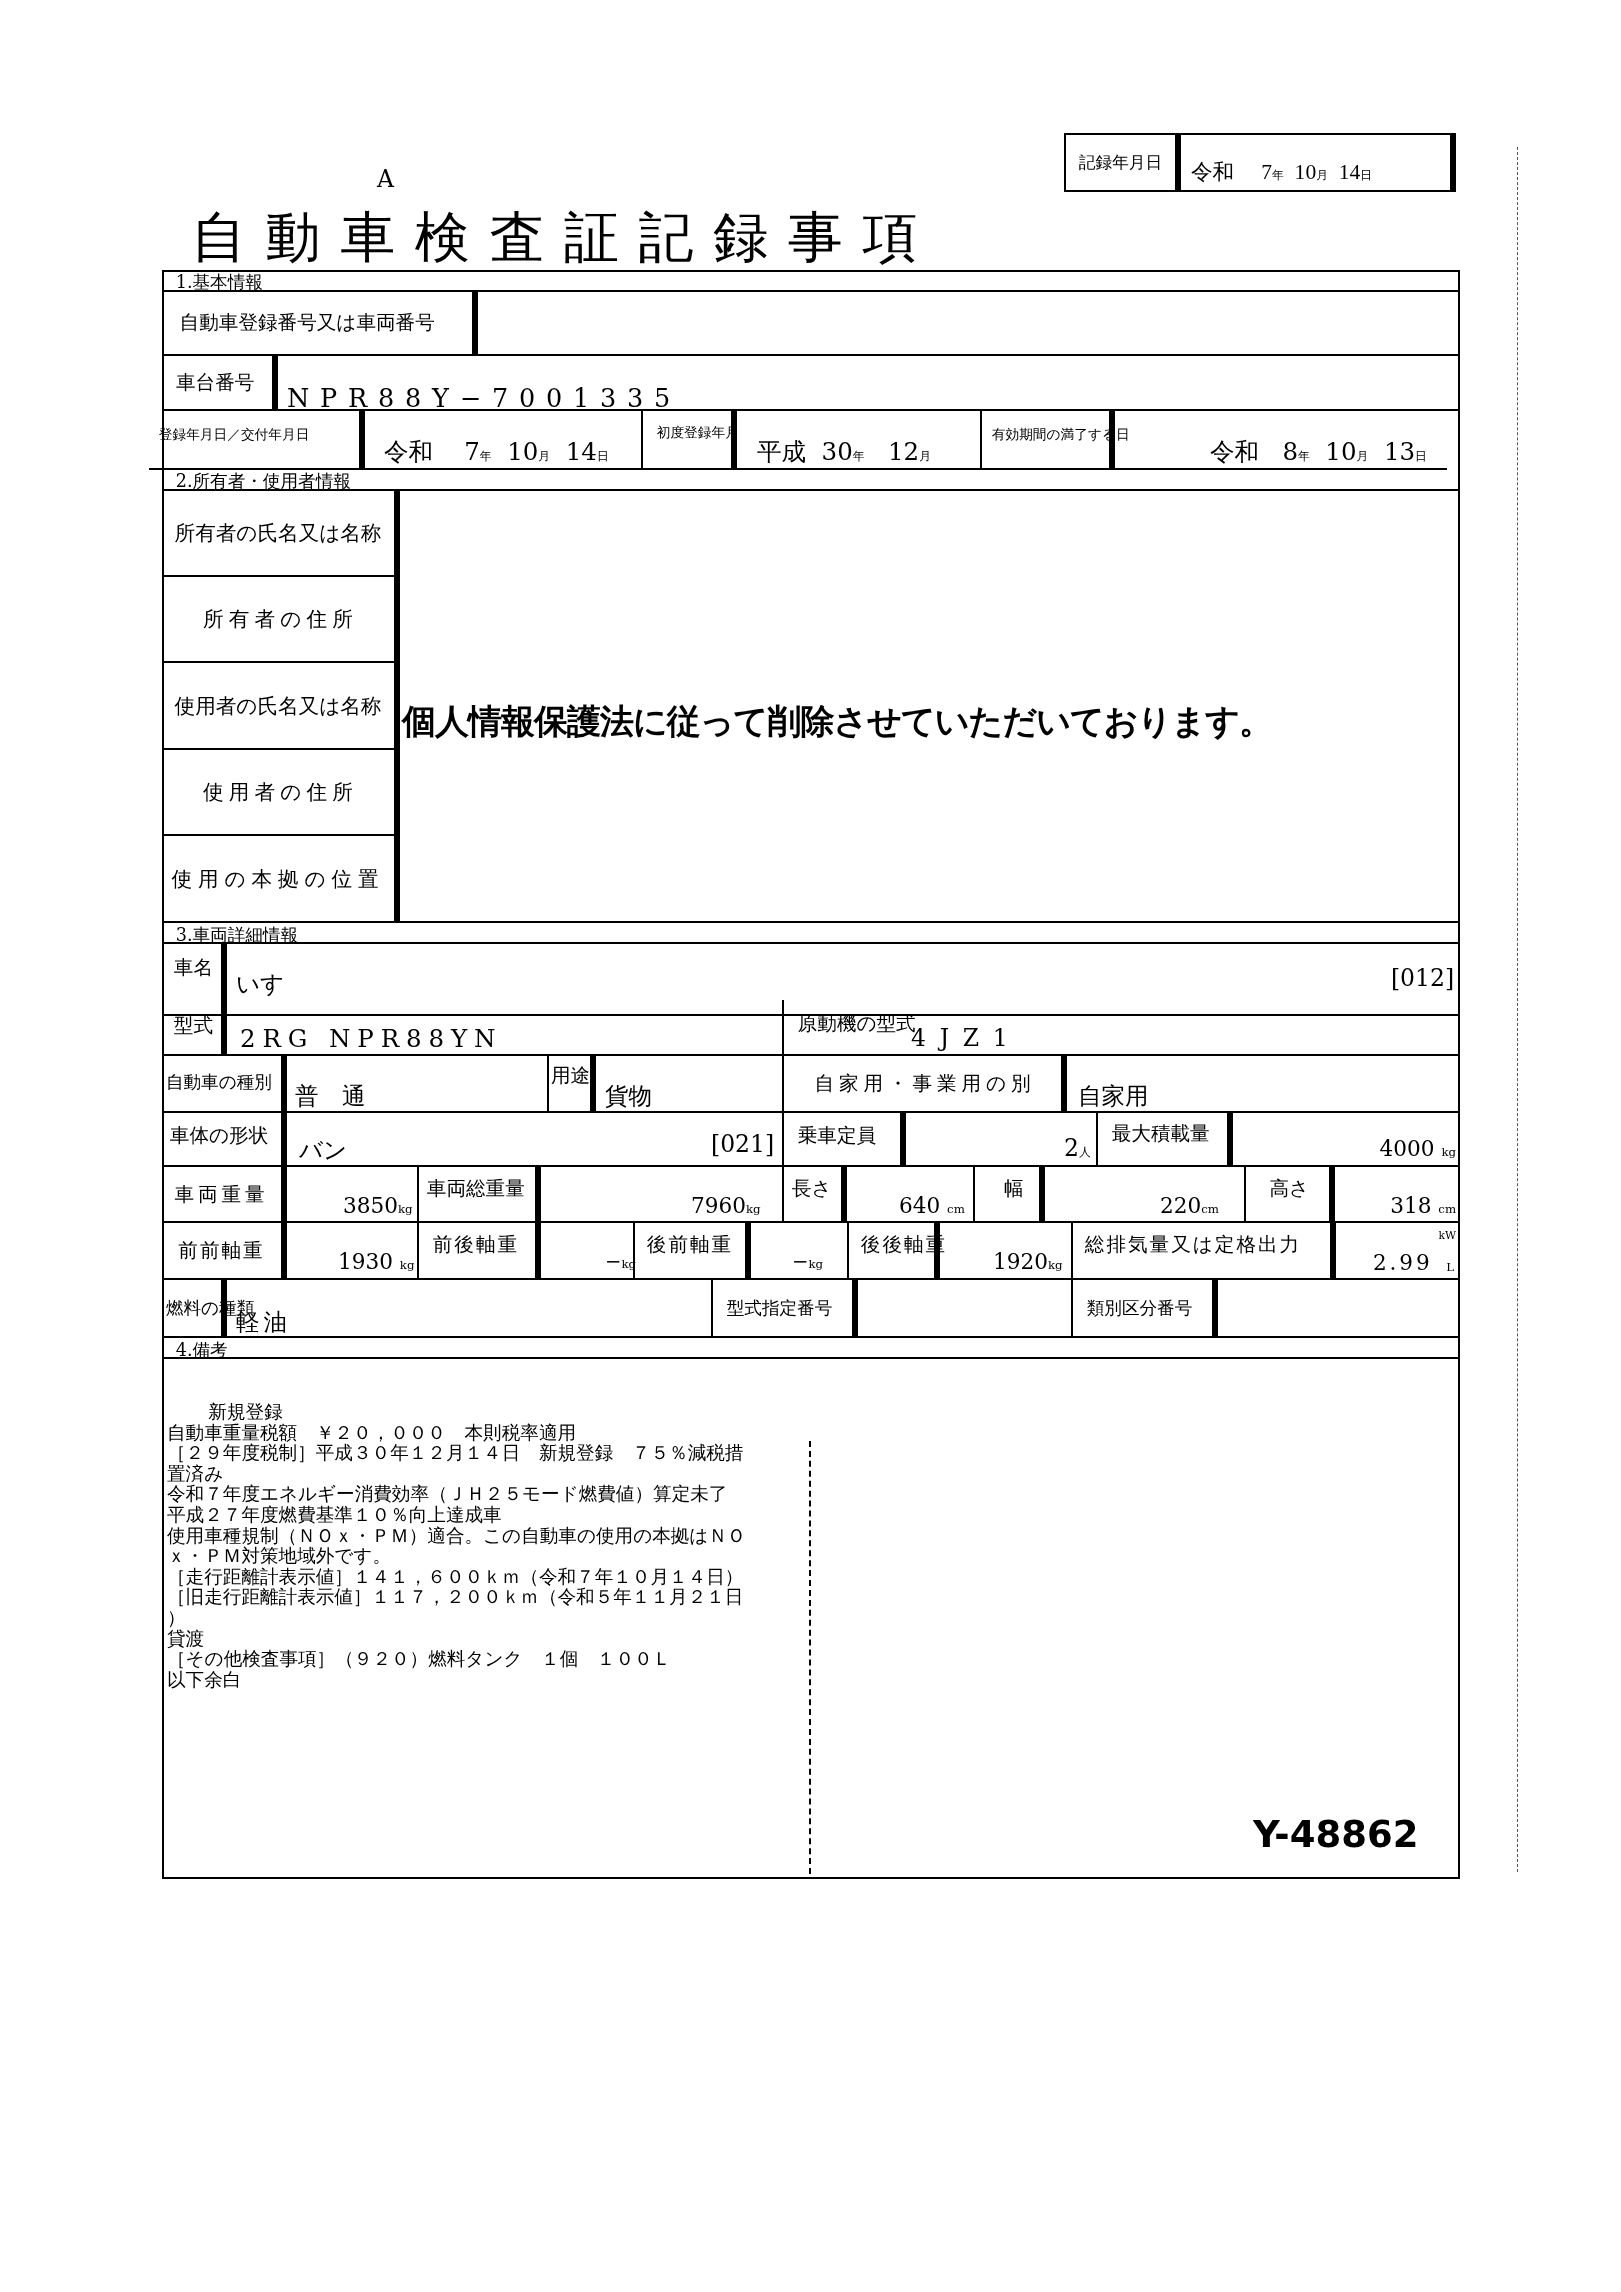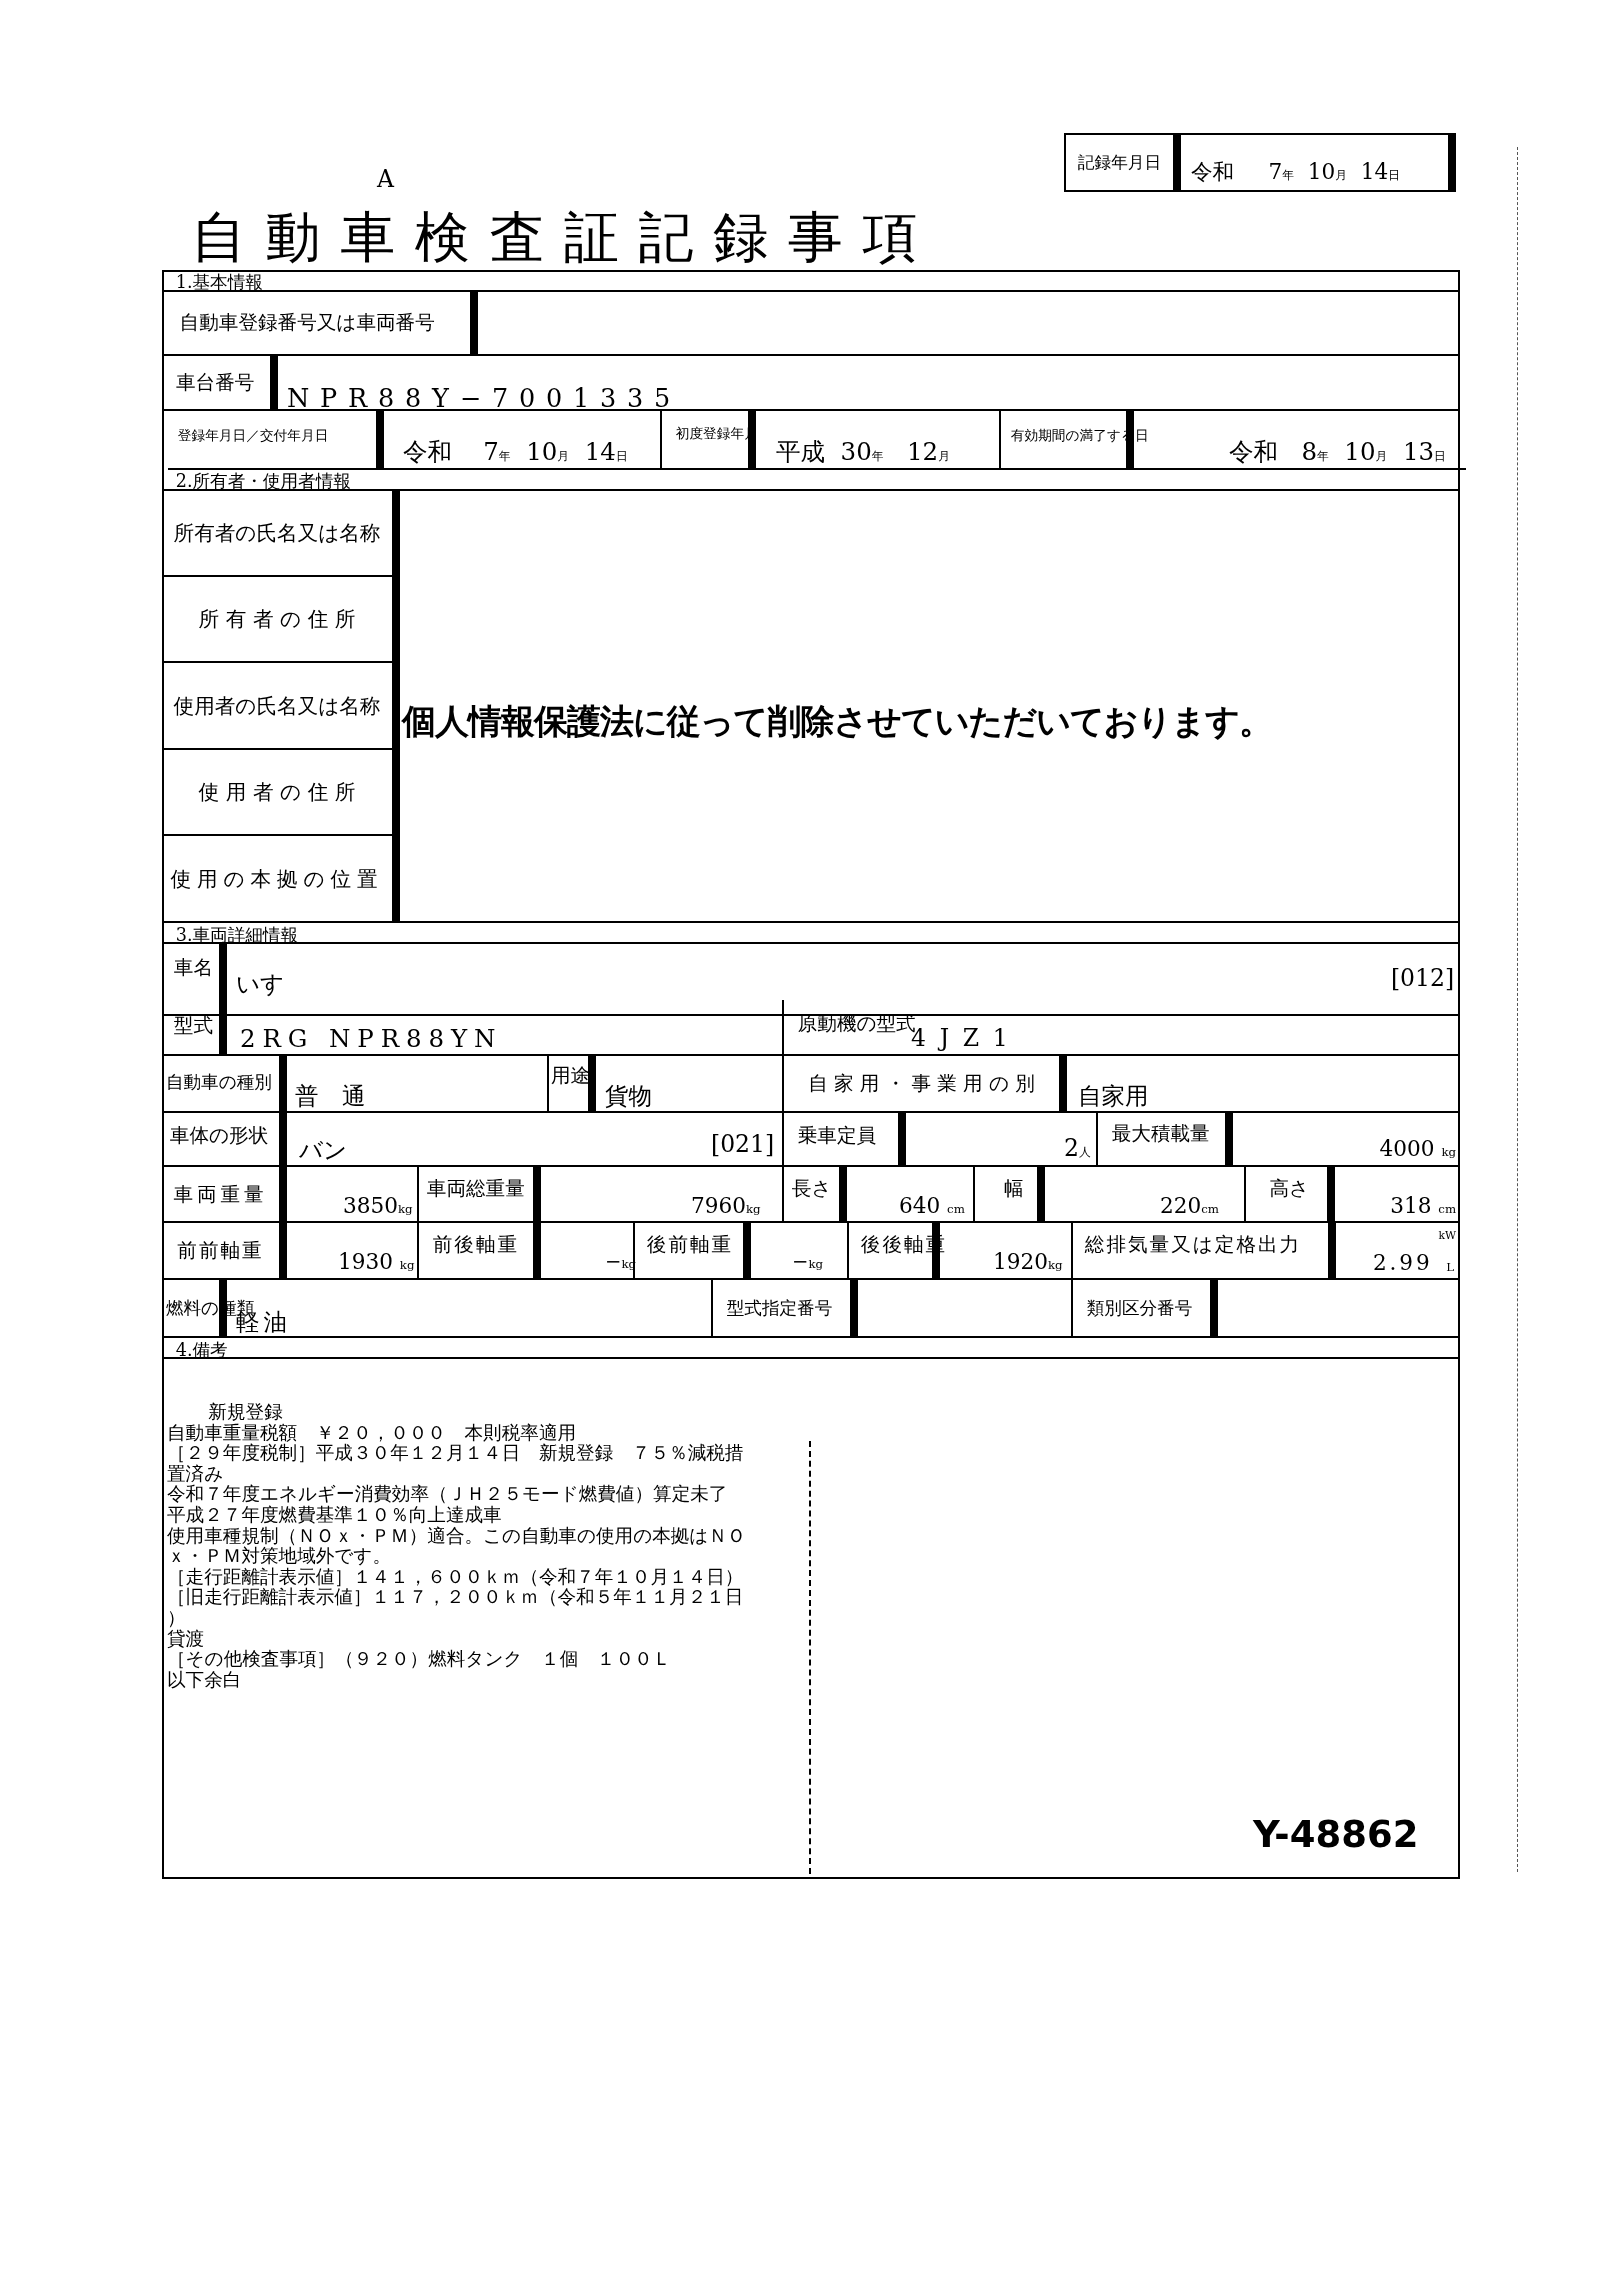--- a/index.html
+++ b/index.html
@@ -1,21 +1,21 @@
 <!DOCTYPE html>
 <html><head>
 <meta charset="utf-8">
 <style>
   html, body { margin:0; padding:0; background:#ffffff; }
   body { width:1621px; height:2293px; position:relative; overflow:hidden;
          font-family:"DejaVu Serif", "Liberation Serif", serif; color:#000; }
   .abs { position:absolute; }
   .box { position:absolute; box-sizing:border-box; }
   .bl { border-left:2px solid #000; }
-  .br { border-right:8px solid #000000; }
+  .br { border-right:6px solid #000000;font-family:Liberation Serif, serif; }
   .bt { border-top:2px solid #000; }
   .bb { border-bottom:2px solid #000; }
   .thick { border-width:2.9px; }
   .lbl { font-size:19.6px; white-space:nowrap; }
   .val { font-size:23.5px; white-space:nowrap; letter-spacing:2px; }
   .sm { font-size:11.8px; }
   .sans { font-family:"DejaVu Sans", "Liberation Sans", sans-serif; }
   .sec { font-size:17.6px; }
   .remarks { font-size:18.6px; line-height:20.6px; white-space:pre; }
 </style>
@@ -50,21 +50,21 @@
   <div class="abs val" style="left:333px;top:19.6px;"></div>
 </div>
 
 <div class="box bb" style="left:162px;top:356px;width:1298px;height:55px;">
   <div class="box br" style="left:0;top:0;width:116px;height:100%;display:flex;align-items:center;padding-left:14px;">
     <span class="lbl">車台番号</span>
   </div>
   <div class="abs" style="left:125px;top:26.5px;font-size:25.5px;letter-spacing:10.8px;white-space:nowrap;">NPR88Y−7001335</div>
 </div>
 
-<div class="box bb thick" style="left:168px;top:411px;width:1298px;height:59px;">
+<div class="box bb thick" style="left:149px;top:411px;width:1298px;height:59px;">
   <div class="box br" style="left:0;top:0;width:216px;height:100%;padding:13.7px 0 0 9.8px;">
     <span class="lbl" style="font-size:13.7px;">登録年月日／交付年月日</span>
   </div>
   <div class="abs" style="left:235px;top:23.5px;font-size:24.5px;white-space:nowrap;">
     <span>令和</span>&nbsp;&nbsp;&nbsp;
     <span>7</span><span class="sm">年</span>&nbsp;
     <span>10</span><span class="sm">月</span>&nbsp;
     <span>14</span><span class="sm">日</span>
   </div>
   <div class="box bl br" style="left:492px;top:0;width:96px;height:100%;padding:11.8px 0 0 13.7px;">

